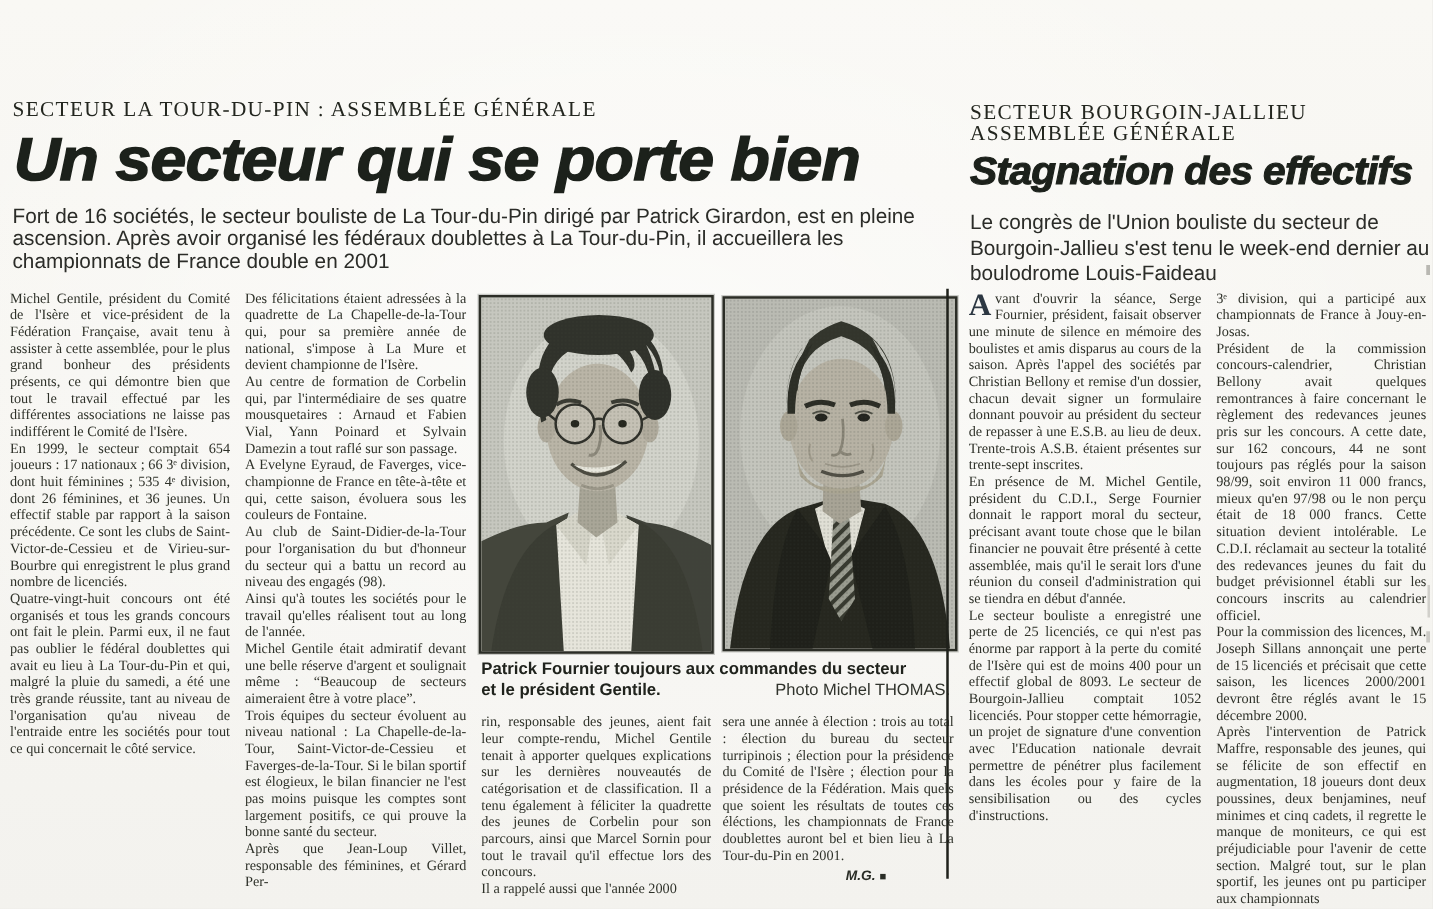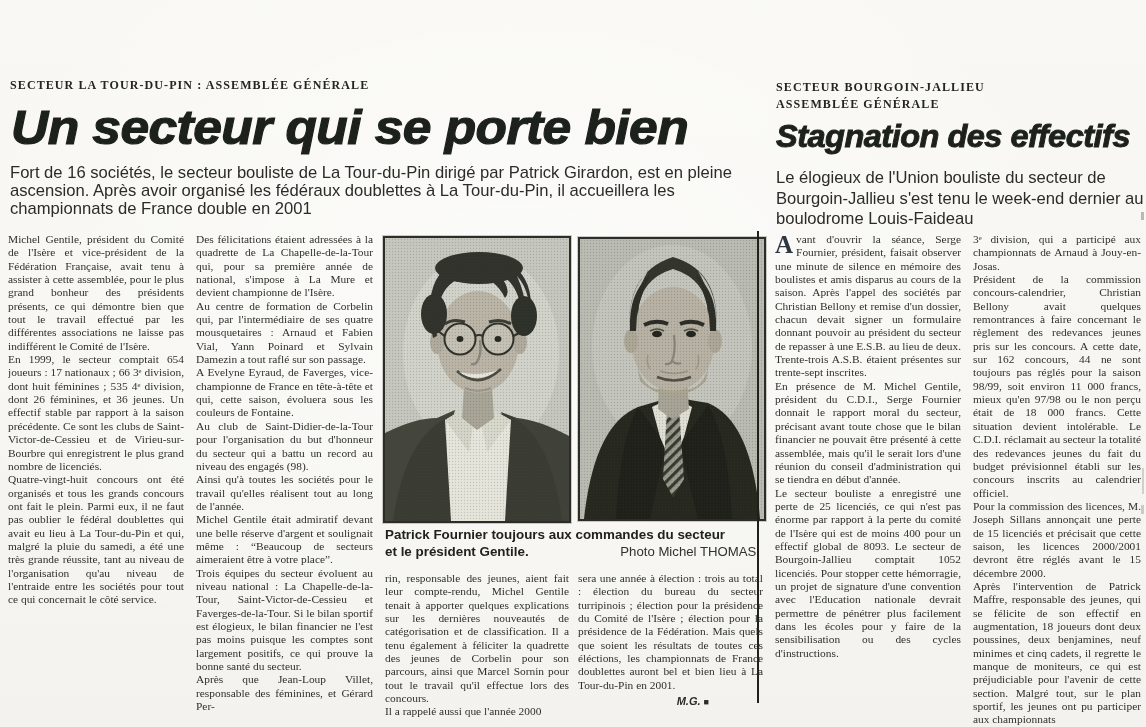--- a/index.html
+++ b/index.html
@@ -12,21 +12,21 @@
       radial-gradient(ellipse at 45% 40%, rgba(255,255,255,.55), rgba(0,0,0,0) 70%),
       linear-gradient(180deg,#f9f8f4 0%,#f6f5f1 60%,#f3f2ee 100%);
     overflow:hidden;
     font-family:"Liberation Serif","DejaVu Serif",serif;
     color:#2e3129;
   }
   .abs{position:absolute;}
   
   .kicker{
     font-family:"Liberation Serif","DejaVu Serif",serif;
-    font-weight:bold;font-size:12px;letter-spacing:1.1px;
+    font-weight:normal;font-size:17px;letter-spacing:1.1px;
     color:#23261f;white-space:nowrap;
   }
   
   .headline{
     font-family:"Liberation Sans","DejaVu Sans",sans-serif;
     font-weight:bold;font-style:italic;
     color:#1c211b;
     -webkit-text-stroke:1.1px #1c211b;
     letter-spacing:-.5px;
     white-space:nowrap;
@@ -207,30 +207,30 @@
     </div>
   </div>
 
   <div class="abs vrule" style="left:757px;top:231px;height:472px;"></div>
 
   <div class="abs kicker" style="left:776px;top:80px;">SECTEUR BOURGOIN-JALLIEU</div>
   <div class="abs kicker" style="left:776px;top:97px;">ASSEMBLÉE GÉNÉRALE</div>
 
   <div class="abs headline right" style="left:776px;top:119px;">Stagnation des effectifs</div>
 
-  <div class="abs standfirst right" style="left:776px;top:168px;width:370px;">Le élogieux de l'Union bouliste du secteur de Bourgoin-Jallieu s'est tenu le week-end dernier au boulodrome Louis-Faideau</div>
+  <div class="abs standfirst right" style="left:776px;top:168px;width:370px;">Le congrès de l'Union bouliste du secteur de Bourgoin-Jallieu s'est tenu le week-end dernier au boulodrome Louis-Faideau</div>
 
   <div class="abs col" style="left:775px;top:233px;width:186px;height:500px;">
       <p class="dropcap">Avant d'ouvrir la séance, Serge Fournier, président, faisait observer une minute de silence en mémoire des boulistes et amis disparus au cours de la saison. Après l'appel des sociétés par Christian Bellony et remise d'un dossier, chacun devait signer un formulaire donnant pouvoir au président du secteur de repasser à une E.S.B. au lieu de deux. Trente-trois A.S.B. étaient présentes sur trente-sept inscrites.</p>
       <p>En présence de M. Michel Gentile, président du C.D.I., Serge Fournier donnait le rapport moral du secteur, précisant avant toute chose que le bilan financier ne pouvait être présenté à cette assemblée, mais qu'il le serait lors d'une réunion du conseil d'administration qui se tiendra en début d'année.</p>
       <p>Le secteur bouliste a enregistré une perte de 25 licenciés, ce qui n'est pas énorme par rapport à la perte du comité de l'Isère qui est de moins 400 pour un effectif global de 8093. Le secteur de Bourgoin-Jallieu comptait 1052 licenciés. Pour stopper cette hémorragie, un projet de signature d'une convention avec l'Education nationale devrait permettre de pénétrer plus facilement dans les écoles pour y faire de la sensibilisation ou des cycles d'instructions.</p>
     </div>
 
   <div class="abs col" style="left:973px;top:233px;width:168px;height:500px;">
-      <p>3ᵉ division, qui a participé aux championnats de Arnaud à Jouy-en-Josas.</p>
+      <p>3ᵉ division, qui a participé aux championnats de France à Jouy-en-Josas.</p>
       <p>Président de la commission concours-calendrier, Christian Bellony avait quelques remontrances à faire concernant le règlement des redevances jeunes pris sur les concours. A cette date, sur 162 concours, 44 ne sont toujours pas réglés pour la saison 98/99, soit environ 11 000 francs, mieux qu'en 97/98 ou le non perçu était de 18 000 francs. Cette situation devient intolérable. Le C.D.I. réclamait au secteur la totalité des redevances jeunes du fait du budget prévisionnel établi sur les concours inscrits au calendrier officiel.</p>
       <p>Pour la commission des licences, M. Joseph Sillans annonçait une perte de 15 licenciés et précisait que cette saison, les licences 2000/2001 devront être réglés avant le 15 décembre 2000.</p>
       <p>Après l'intervention de Patrick Maffre, responsable des jeunes, qui se félicite de son effectif en augmentation, 18 joueurs dont deux poussines, deux benjamines, neuf minimes et cinq cadets, il regrette le manque de moniteurs, ce qui est préjudiciable pour l'avenir de cette section. Malgré tout, sur le plan sportif, les jeunes ont pu participer aux championnats</p>
     </div>
 
   <div class="abs artifact" style="left:1141px;top:212px;width:3px;height:8px;"></div>
   <div class="abs artifact" style="left:1142px;top:468px;width:2px;height:26px;opacity:.6;"></div>
   <div class="abs artifact" style="left:1141px;top:505px;width:3px;height:9px;opacity:.7;"></div>
 
 </div>

